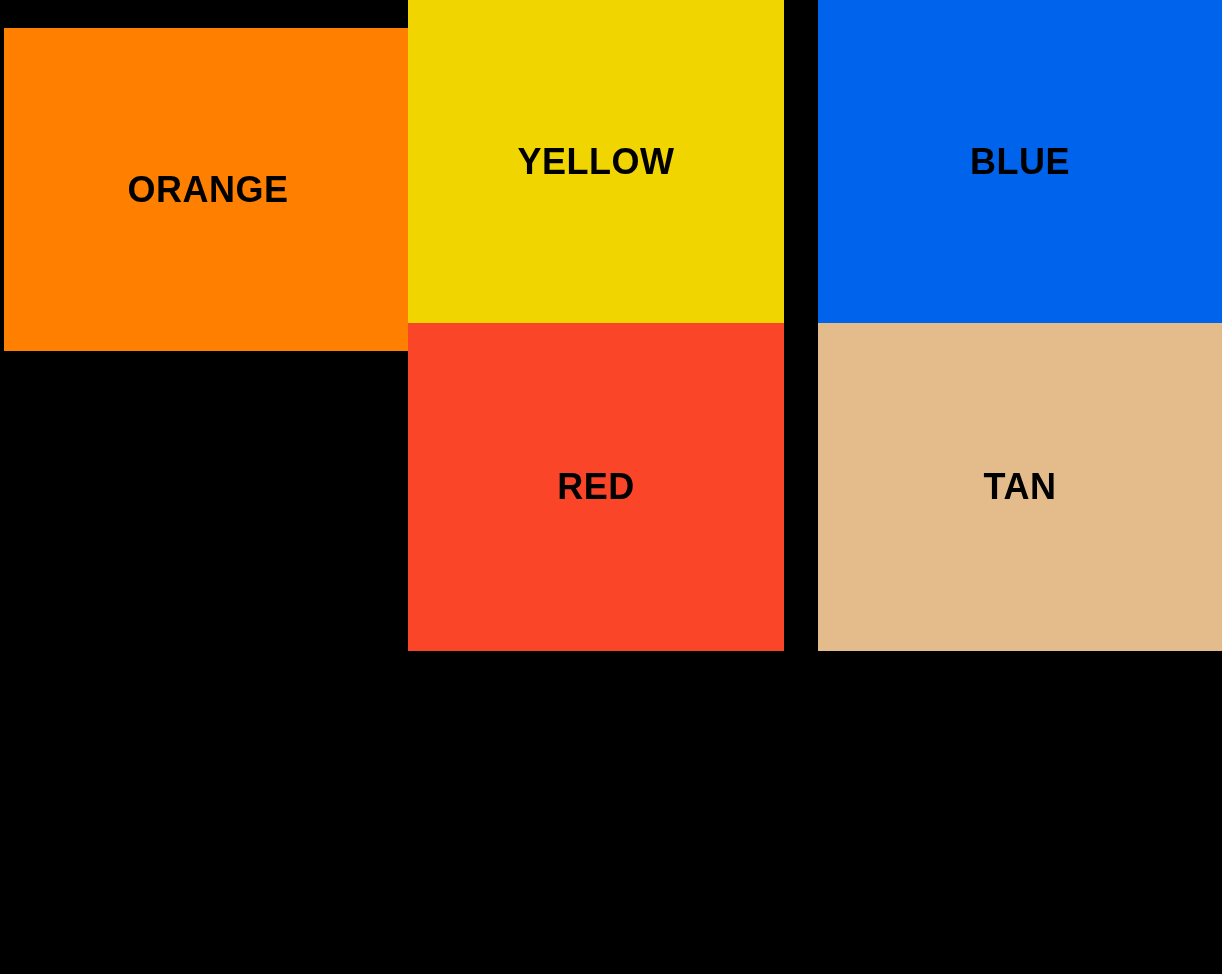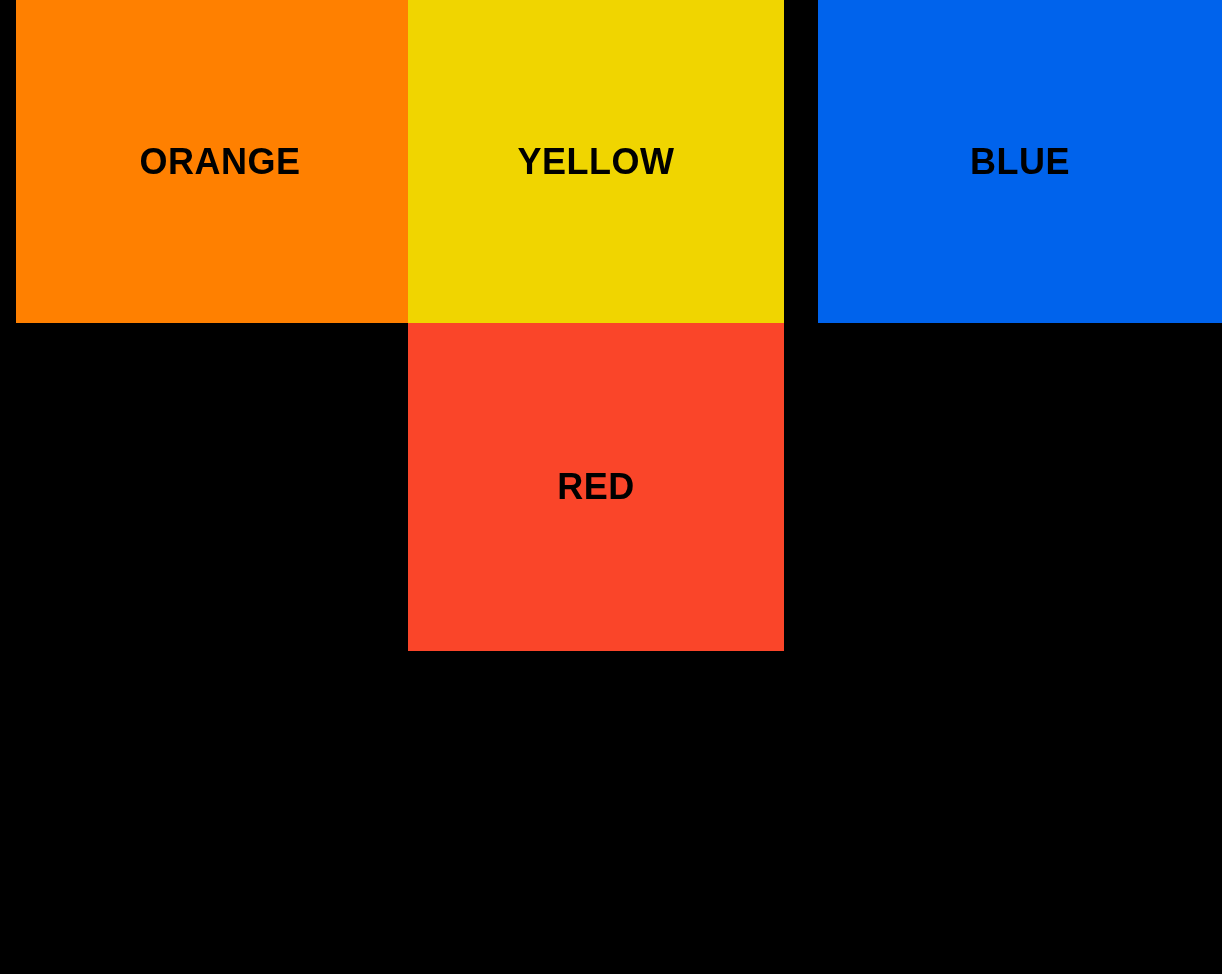--- a/index.html
+++ b/index.html
@@ -35,21 +35,21 @@
     font-weight: 700;
     font-size: 36px;
     line-height: 1;
     letter-spacing: 0.5px;
     text-align: center;
     white-space: nowrap;
     user-select: none;
   }
 
   
-  .col-0 { left: 16px;   width: 408px; }
+  .col-0 { left: 4px;   width: 408px; margin-top: 28px; }
   .col-1 { left: 408px; width: 376px; }
   .col-2 { left: 818px; width: 404px; }
 
   
   .row-0 { top: 0px;   height: 323px; }
   .row-1 { top: 323px; height: 328px; }
 
   
   #empty-area {
     position: absolute;
@@ -75,16 +75,19 @@
 
   <div class="swatch col-2 row-0" style="background-color: rgb(0, 99, 236);">
     <span class="swatch-label" style="color: rgb(0, 0, 0);">BLUE</span>
   </div>
 
 
   <div class="swatch col-1 row-1" style="background-color: rgb(250, 69, 41);">
     <span class="swatch-label" style="color: rgb(0, 0, 0);">RED</span>
   </div>
 
+  <div class="swatch col-2 row-1" style="background-color: rgb(228, 188, 140);">
+    <span class="swatch-label" style="color: rgb(0, 0, 0);">TAN</span>
+  </div>
 
   <div id="empty-area"></div>
 
 </div>
 
 </body></html>

